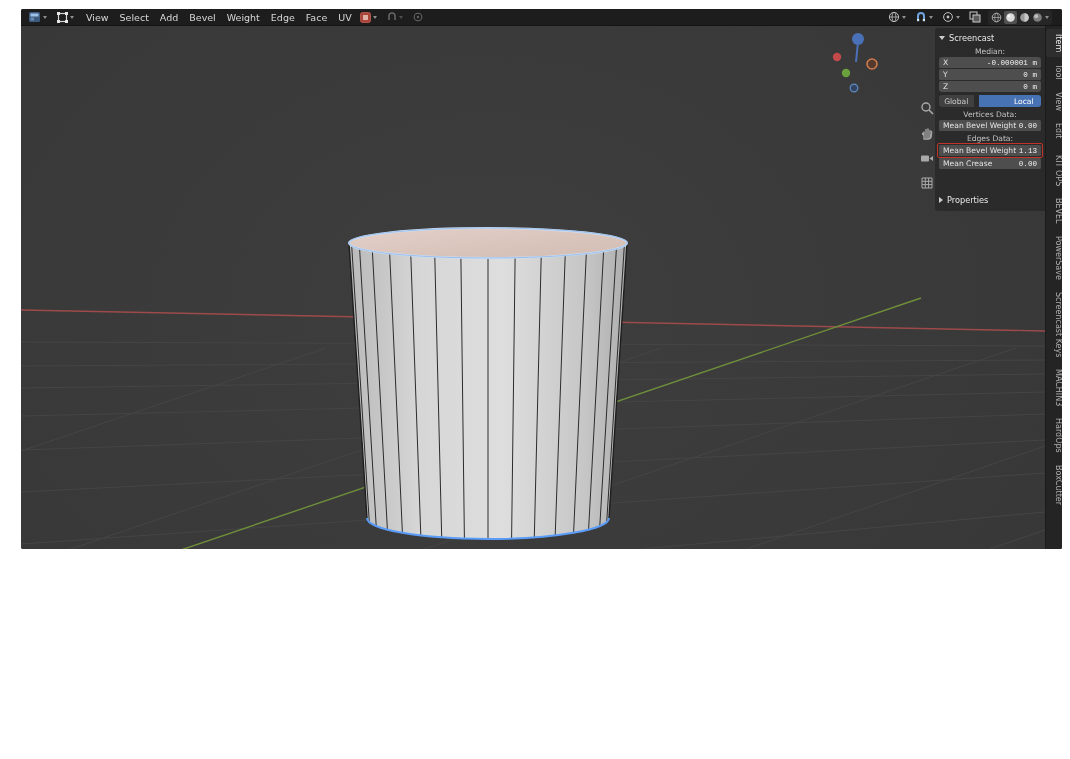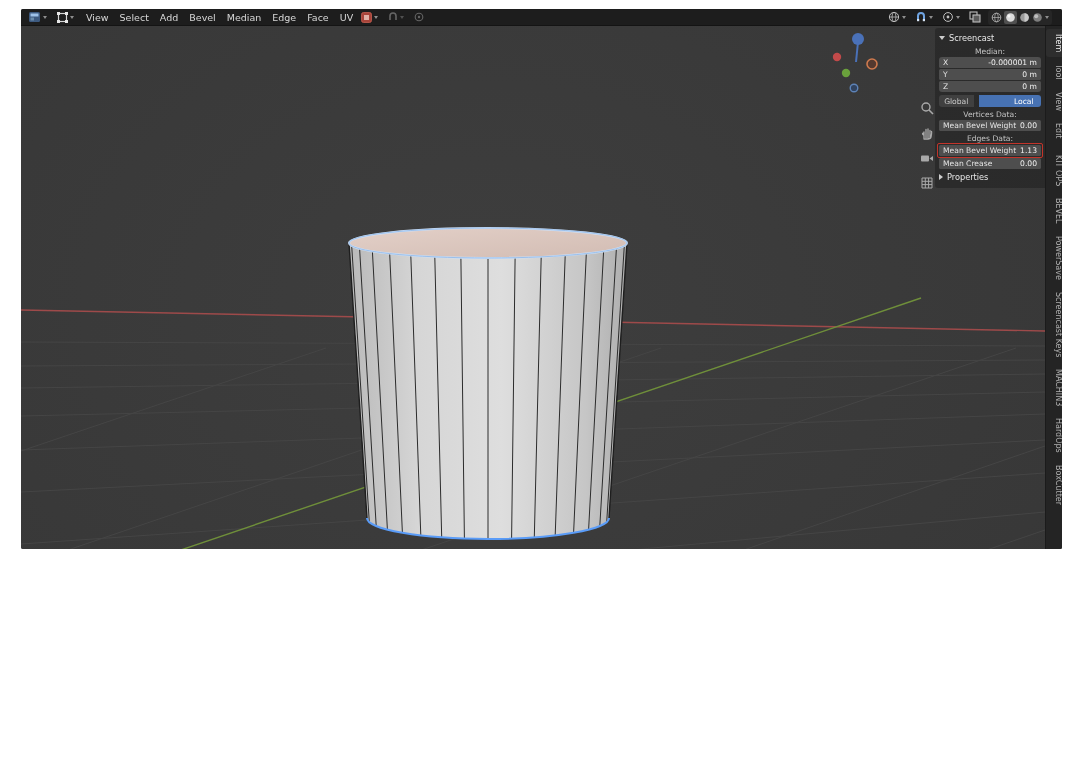--- a/index.html
+++ b/index.html
@@ -33,29 +33,29 @@
   .vtool { width:16px; height:16px; display:flex; align-items:center; justify-content:center; opacity:.8; }
 
   
   .npanel { position:absolute; right:17px; top:2px; width:110px; background:rgba(42,42,42,.97); border-radius:3px 0 0 3px; padding:3px 4px 5px 4px; z-index:20; font-size:7.6px; color:#cfcfcf; }
   .panel-header { display:flex; align-items:center; gap:4px; height:13px; color:#e8e8e8; font-size:8.2px; }
   .tri-down { width:0; height:0; border-left:3px solid transparent; border-right:3px solid transparent; border-top:4px solid #cdcdcd; }
   .tri-right { width:0; height:0; border-top:3px solid transparent; border-bottom:3px solid transparent; border-left:4px solid #cdcdcd; }
   .plabel-row { height:11px; line-height:11px; color:#c4c4c4; margin-top:2px;text-align:center; }
   .vgroup { display:flex; flex-direction:column; gap:1px; }
   .field-row { display:flex; align-items:center; height:11px; background:#4e4e4e; border-radius:1.5px; padding:0 4px; color:#e3e3e3; white-space:nowrap; }
-  .field-row .val { margin-left:auto; color:#f2f2f2; }
+  .field-row .val { margin-left:auto; color:#f2f2f2;font-family:Liberation Mono, monospace; }
   .vgroup .field-row:first-child { border-radius:3px 3px 1.5px 1.5px; }
   .vgroup .field-row:last-child { border-radius:1.5px 1.5px 3px 3px; }
   .btn-row { display:flex; gap:5px; margin-top:3px; }
   .pbtn { flex:1; height:12px; display:flex; align-items:center; justify-content:center; background:#404040; color:#cccccc; border-radius:3px 0 0 3px; }
   .pbtn.active { background:#4772b3; color:#ffffff; border-radius:0 3px 3px 0;padding-left:28px; }
   .edges-wrap { position:relative; display:flex; flex-direction:column; gap:2px; margin-top:1px; }
   .red-box { position:absolute; left:-2px; right:-2px; top:-2px; height:15px; border:1.6px solid #c2342a; border-radius:2px; pointer-events:none; }
-  .props-header { margin-top:1px; }
+  .props-header { margin-top:24px; }
 
   
   .tabstrip { position:absolute; right:0; top:0; width:17px; height:720px; background:#242424; border-left:1px solid #1b1b1b; display:flex; flex-direction:column; align-items:stretch; padding-top:2px; z-index:25; }
   .vtab { writing-mode:vertical-rl; font-size:8px; color:#b0b0b0; padding:5px 0; text-align:center; margin:1px 0; white-space:nowrap; width:17px; }
   .vtab.active { background:#2e2e2e; color:#f0f0f0; border-radius:3px 0 0 3px; }
   .vtab.gap-before { margin-top:6px; }
 </style>
 </head>
 <body>
 
@@ -79,21 +79,21 @@
           <rect x="8" y="8" width="3" height="3" fill="#e8e8e8"></rect>
         </svg>
       <span class="caret"></span>
     </div>
 
     <nav class="menus">
       <span class="menu-item">View</span>
       <span class="menu-item">Select</span>
       <span class="menu-item">Add</span>
       <span class="menu-item">Bevel</span>
-      <span class="menu-item">Median</span>
+      <span class="menu-item">Weight</span>
       <span class="menu-item">Edge</span>
       <span class="menu-item">Face</span>
       <span class="menu-item">UV</span>
     </nav>
 
     <div class="hicon">
       <svg width="11" height="11">
           <rect x="0.5" y="0.5" width="10" height="10" rx="2" fill="#a8443a" stroke="#c75f52" stroke-width="0.8"></rect>
           <rect x="3" y="3" width="5" height="5" fill="#e0b0a6"></rect>
         </svg>

